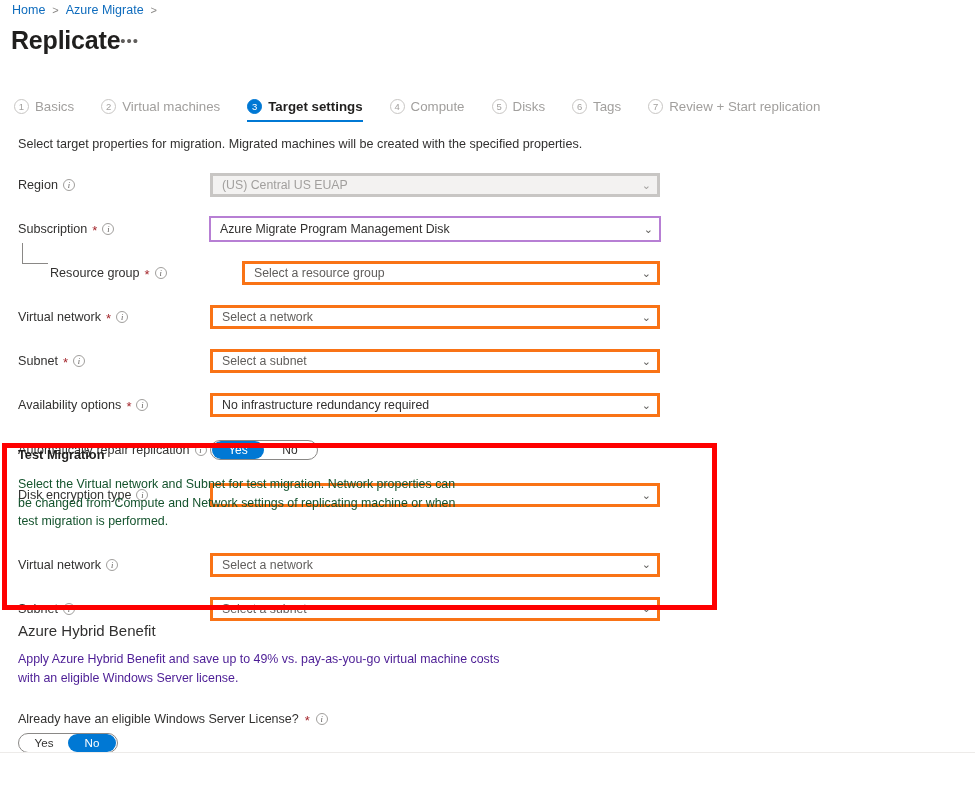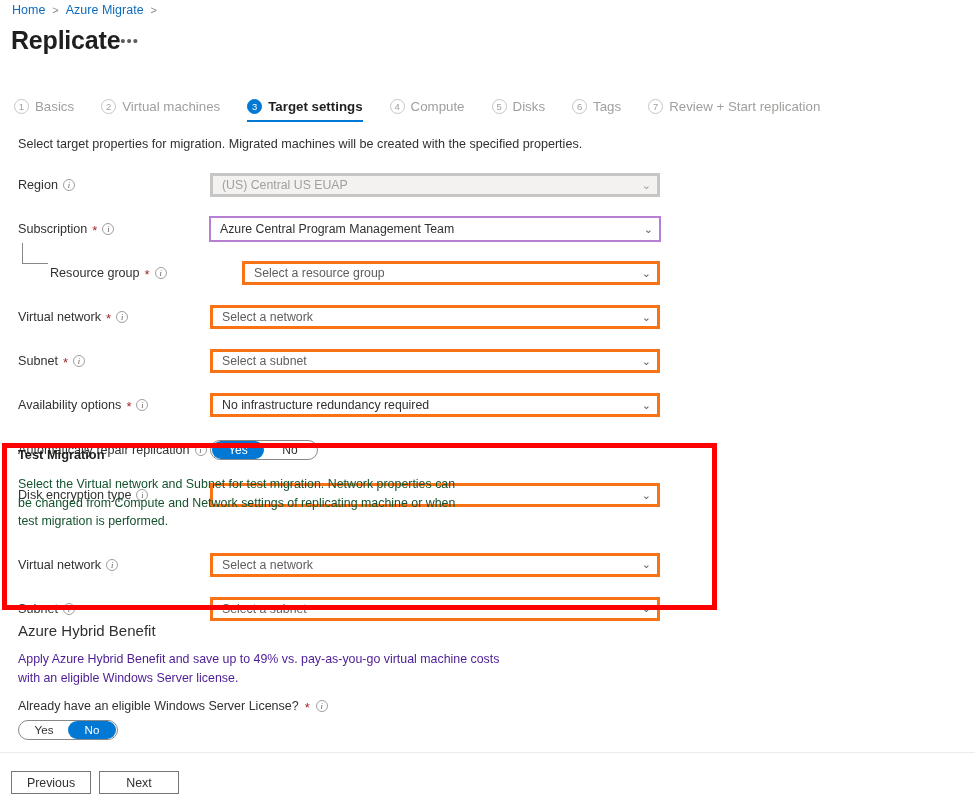--- a/index.html
+++ b/index.html
@@ -148,21 +148,21 @@
   
   .ahb { position: absolute; left: 0; top: 622px; width: 975px; }
   .ahb-title {
     padding-left: 18px; font-size: 15px; color: #323130;
   }
   .ahb-desc {
     padding-left: 18px; margin-top: 11px;
     font-size: 12.4px; color: #4c1d95; line-height: 18.5px; width: 520px;
   }
   .ahb-q {
-    padding-left: 18px; margin-top: 12px;
+    padding-left: 18px; margin-top: 25px;
     font-size: 12.5px; color: #323130;
     display: flex; align-items: center; gap: 6px;
   }
   .ahb-toggle { padding-left: 18px; margin-top: 7px; }
 
   
   .divider {
     position: absolute; left: 0; top: 752px; width: 975px;
     height: 1px; background: #edebe9;
   }
@@ -240,21 +240,21 @@
       </div>
     </div>
 
     <div class="frow" style="margin-top:10px;">
       <div class="flabel">
         <span>Subscription</span>
         <span class="req">*</span>
         <span class="info">i</span>
       </div>
       <div class="ddl focused" style="width:450px;">
-        <span>Azure Central Program Management Team</span>
+        <span>Azure Migrate Program Management Disk</span>
         <span class="chev">⌄</span>
       </div>
     </div>
 
     <div class="frow indent-wrap" style="margin-top:10px;">
       <span class="elbow"></span>
       <div class="flabel" style="padding-left:50px;">
         <span>Resource group</span>
         <span class="req">*</span>
         <span class="info">i</span>
@@ -362,18 +362,14 @@
     </div>
     <div class="ahb-toggle">
       <div class="toggle small">
         <span class="seg">Yes</span>
         <span class="seg on">No</span>
       </div>
     </div>
   </div>
 
   <div class="divider"></div>
-  <div class="footer">
-    <button class="btn">Previous</button>
-    <button class="btn">Next</button>
-  </div>
 
 </div>
 
 </body></html>

